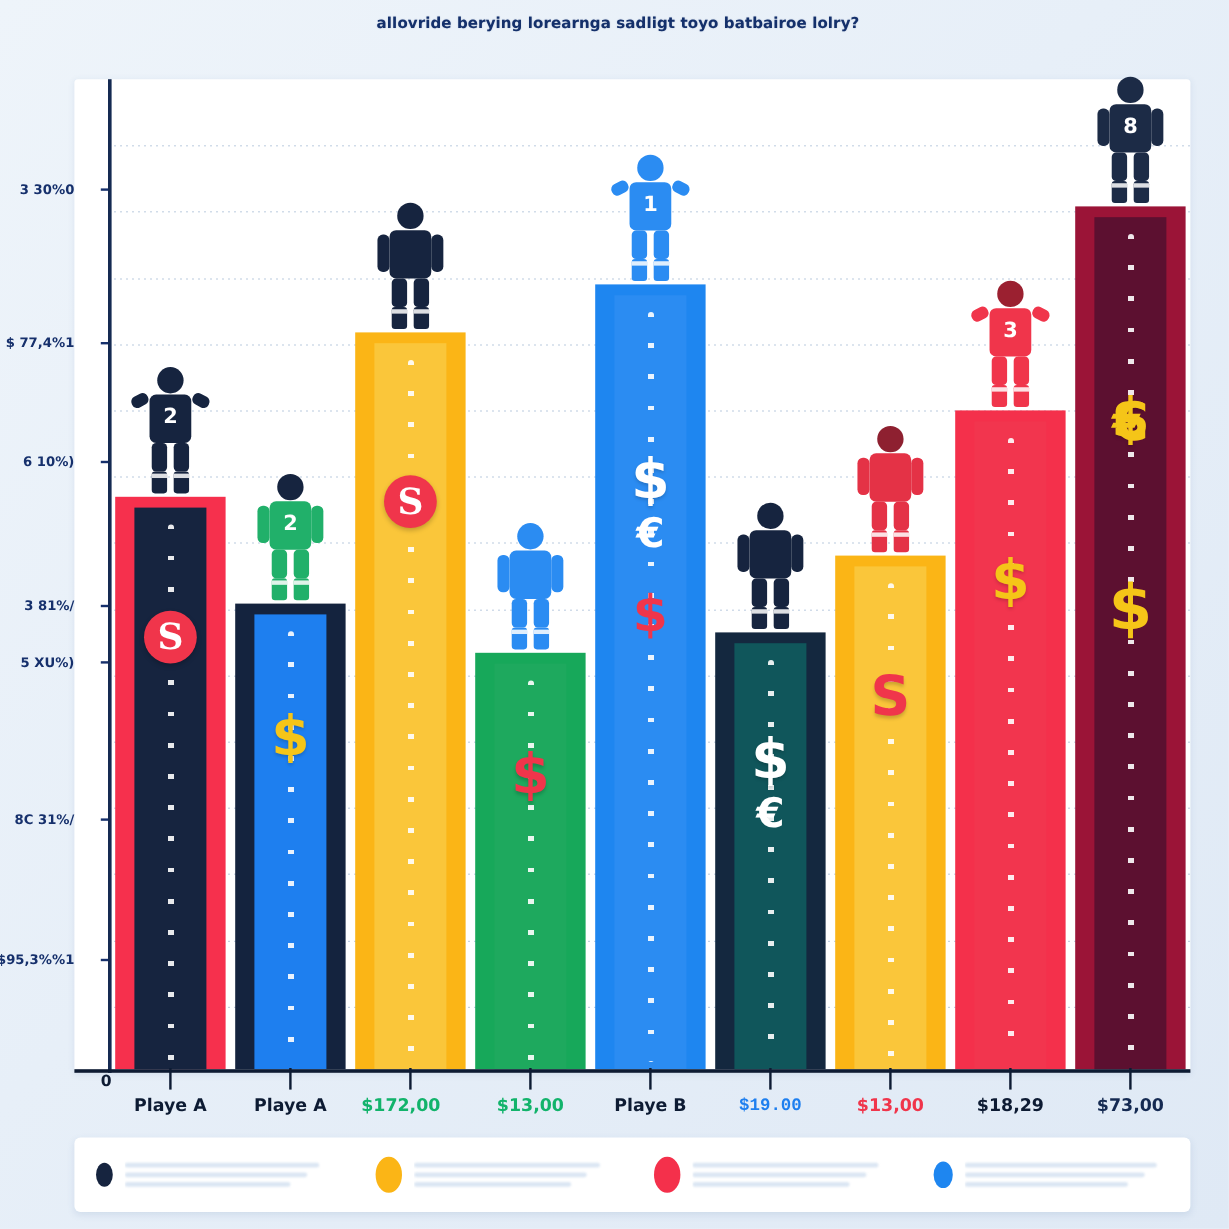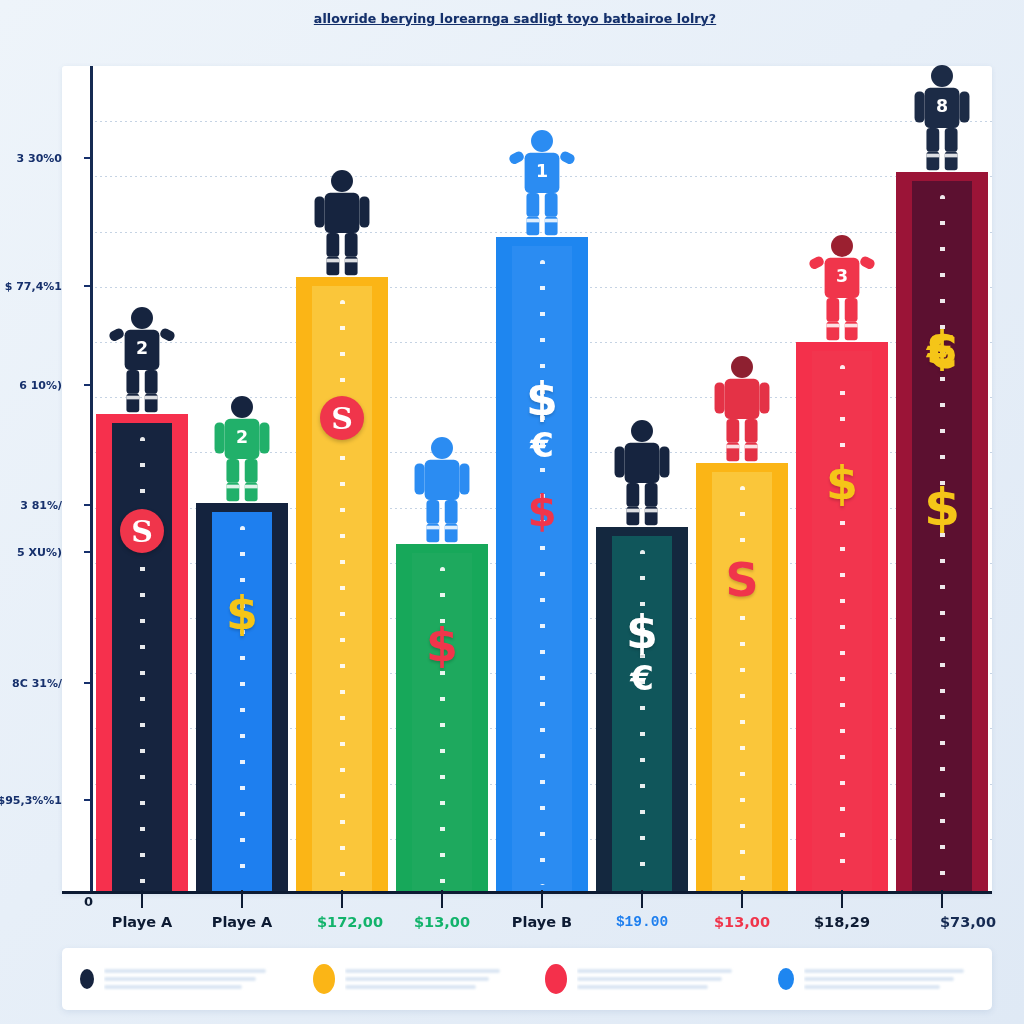--- a/index.html
+++ b/index.html
@@ -30,21 +30,21 @@
     color: #14306b;
     font-weight: 700;
     font-size: 12.5px;
     line-height: 22px;
     letter-spacing: 0.1px;
     font-family: "DejaVu Sans", sans-serif;
     filter: blur(0.35px);
     text-shadow: 0 0 1px rgba(20,48,107,0.35);
     white-space: nowrap;
   }
-  .title-line2 { white-space: normal; text-decoration: underline; }
+  .title-line2 { white-space: normal; }
 
   
   .plot-panel {
     position: absolute;
     left: 62px;
     top: 66px;
     width: 930px;
     height: 828px;
     background: #ffffff;
     border-radius: 3px;
@@ -512,33 +512,33 @@
     <div class="axis-x"></div>
   </div>
 
   <div class="xlabels" id="xlabels">
     <span class="x-origin">0</span>
   <div class="xtick" style="left: 80px;"></div>
       <div class="xlabel" style="left: 80px; color: rgb(13, 27, 51);">Playe A</div>
       <div class="xtick" style="left: 180px;"></div>
       <div class="xlabel" style="left: 180px; color: rgb(13, 27, 51);">Playe A</div>
       <div class="xtick" style="left: 280px;"></div>
-      <div class="xlabel" style="left: 288px; color: rgb(18, 179, 107); text-align: center;">$172,00</div>
+      <div class="xlabel" style="left: 272px; color: rgb(18, 179, 107); text-align: center;">$172,00</div>
       <div class="xtick" style="left: 380px;"></div>
       <div class="xlabel" style="left: 380px; color: rgb(18, 179, 107);">$13,00</div>
       <div class="xtick" style="left: 480px;"></div>
       <div class="xlabel" style="left: 480px; color: rgb(13, 27, 51);">Playe B</div>
       <div class="xtick" style="left: 580px;"></div>
       <div class="xlabel" style="left: 580px; color: rgb(30, 127, 239); font-family: Liberation Mono, monospace;">$19.00</div>
       <div class="xtick" style="left: 680px;"></div>
       <div class="xlabel" style="left: 680px; color: rgb(240, 53, 75);">$13,00</div>
       <div class="xtick" style="left: 780px;"></div>
       <div class="xlabel" style="left: 780px; color: rgb(13, 27, 51);">$18,29</div>
       <div class="xtick" style="left: 880px;"></div>
-      <div class="xlabel" style="left: 880px; color: rgb(21, 42, 82); margin-left: 26px;">$73,00</div>
+      <div class="xlabel" style="left: 880px; color: rgb(21, 42, 82);">$73,00</div>
     </div>
 
   <div class="legend" id="legend">
       <div class="legend-item">
         <span class="legend-dot" style="background: rgb(22, 36, 63); width: 14px; height: 20px;"></span>
         <span class="legend-text">
           <i></i>
           <i></i>
           <i></i>
         </span>

